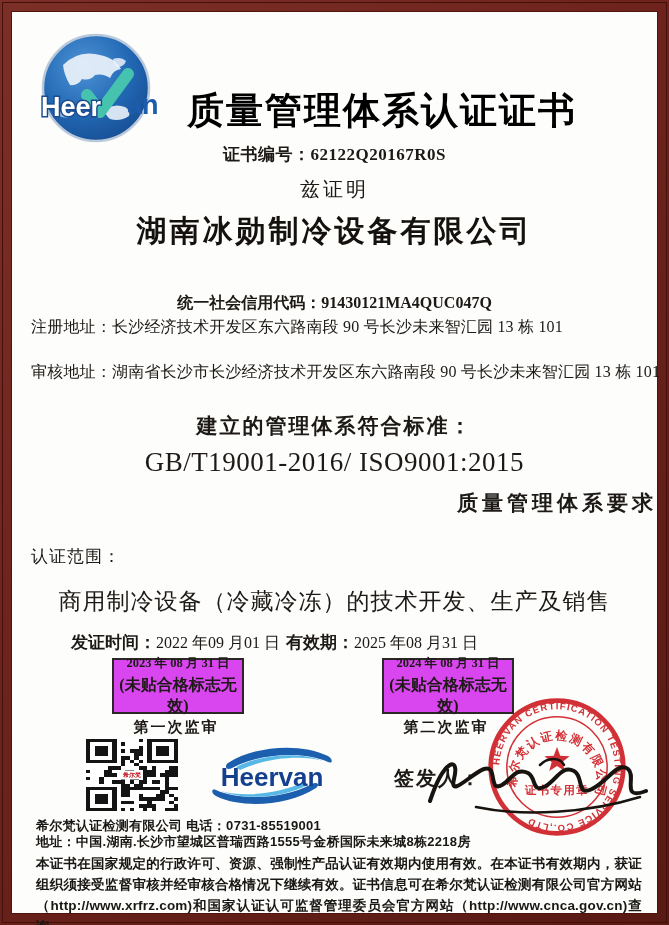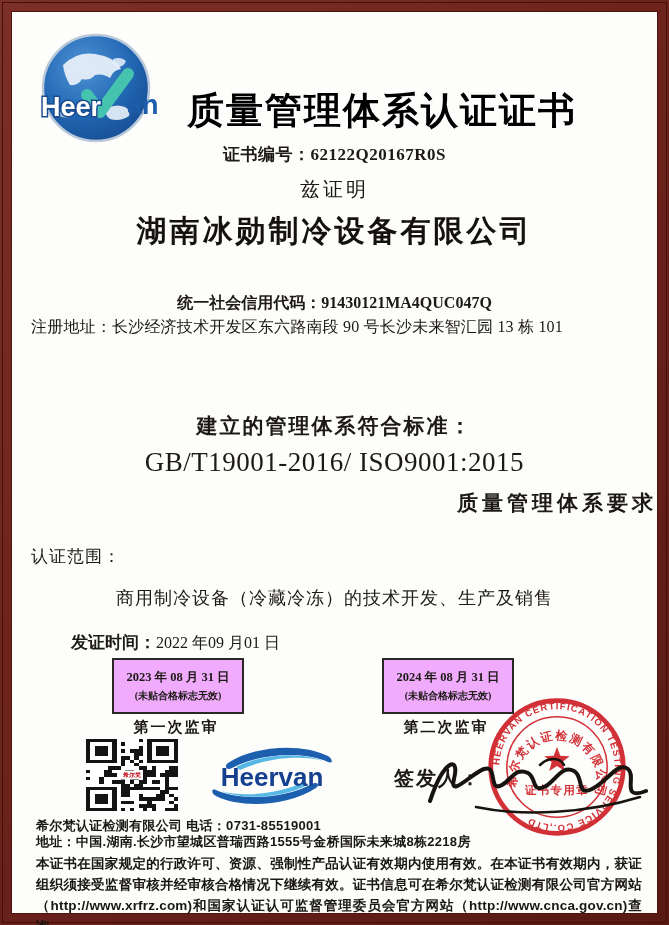--- a/index.html
+++ b/index.html
@@ -21,28 +21,28 @@
   .hereby{top:164px;font-size:20px;font-weight:normal;letter-spacing:3px;}
   .company{top:199px;font-size:30px;font-weight:bold;letter-spacing:3px;color:#14110e;}
   .credit{top:255px;font-size:16px;font-weight:bold;margin-top:26px;}
   .addr{left:19px;font-size:16px;white-space:nowrap;letter-spacing:.2px;}
   .addr1{top:305px;}
   .addr2{top:350px;}
   .stdhead{top:400px;font-size:21px;font-weight:bold;letter-spacing:2px;}
   .stdcode{top:435px;font-size:27px;font-family:"Liberation Serif",serif;letter-spacing:.5px;text-align:center;}
   .stdname{top:477px;font-size:21px;font-weight:bold;letter-spacing:4px;text-align:right;}
   .scopelabel{left:19px;top:533px;font-size:17px;letter-spacing:1px;}
-  .scopetext{top:574px;font-size:18px;letter-spacing:1px;}
+  .scopetext{top:574px;font-size:23px;letter-spacing:1px;}
   .daterow{top:619px;font-size:16px;white-space:nowrap;}
   .issue{left:59px;} .expiry{left:274px;}
   .dlabel{font-weight:bold;font-size:17px;}
-  .sbox{top:646px;width:128px;height:52px;border:2px solid #2a2724;background:#f0abfc;
+  .sbox{top:646px;width:128px;height:52px;border:2px solid #2a2724;background:#d946ef;
         display:flex;flex-direction:column;justify-content:center;gap:3px;text-align:center;}
   .sbox .d{font-size:12.5px;font-weight:bold;}
-  .sbox .n{font-size:10px;font-weight:bold;}
+  .sbox .n{font-size:16px;font-weight:bold;}
   .sbox1{left:100px;} .sbox2{left:370px;}
   .scap{top:706px;width:128px;text-align:center;font-size:15px;font-weight:bold;letter-spacing:2px;}
   .scap1{left:100px;} .scap2{left:370px;}
   .qr{left:74px;top:727px;width:92px;height:72px;}
   .qr-chip{position:absolute;left:50%;top:50%;transform:translate(-50%,-50%);
            background:#fff;color:#c2121d;font-size:6px;line-height:7px;font-weight:bold;
            padding:1px 2px;font-family:"Liberation Sans",sans-serif;white-space:nowrap;}
   .blogo{left:194px;top:731px;width:132px;height:66px;}
   .signer{left:382px;top:753px;font-size:20px;font-weight:bold;letter-spacing:2px;z-index:4;}
   .signature{left:408px;top:729px;width:235px;height:84px;z-index:4;}
@@ -90,30 +90,36 @@
     <div class="abs ctr company">湖南冰勋制冷设备有限公司</div>
 
     <div class="abs ctr credit">
       <span>统一社会信用代码：</span><span>91430121MA4QUC047Q</span>
     </div>
 
     <div class="abs addr addr1">
       <span>注册地址：</span><span>长沙经济技术开发区东六路南段 90 号长沙未来智汇园 13 栋 101</span>
     </div>
 
+    <div class="abs addr addr2">
+      <span>审核地址：</span><span>湖南省长沙市长沙经济技术开发区东六路南段 90 号长沙未来智汇园 13 栋 101</span>
+    </div>
 
     <div class="abs ctr stdhead">建立的管理体系符合标准：</div>
     <div class="abs ctr stdcode">GB/T19001-2016/ ISO9001:2015</div>
     <div class="abs ctr stdname">质量管理体系要求</div>
 
     <div class="abs scopelabel">认证范围：</div>
     <div class="abs ctr scopetext">商用制冷设备（冷藏冷冻）的技术开发、生产及销售</div>
 
     <div class="abs daterow issue">
       <span class="dlabel">发证时间：</span><span>2022 年09 月01 日</span>
+    </div>
+    <div class="abs daterow expiry">
+      <span class="dlabel">有效期：</span><span>2025 年08 月31 日</span>
     </div>
 
     <div class="abs sbox sbox1">
       <div class="d">2023 年 08 月 31 日</div>
       <div class="n">(未贴合格标志无效)</div>
     </div>
     <div class="abs sbox sbox2">
       <div class="d">2024 年 08 月 31 日</div>
       <div class="n">(未贴合格标志无效)</div>
     </div>

